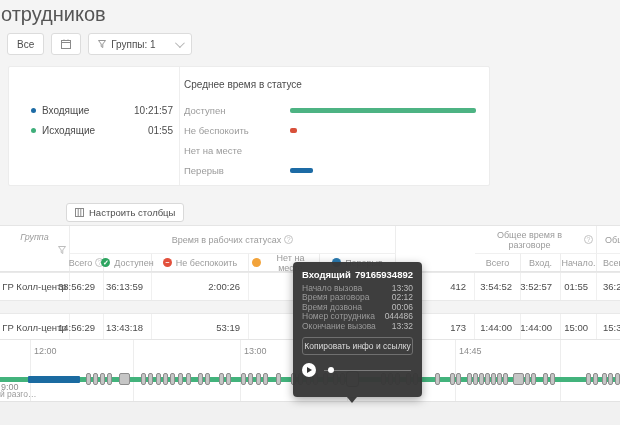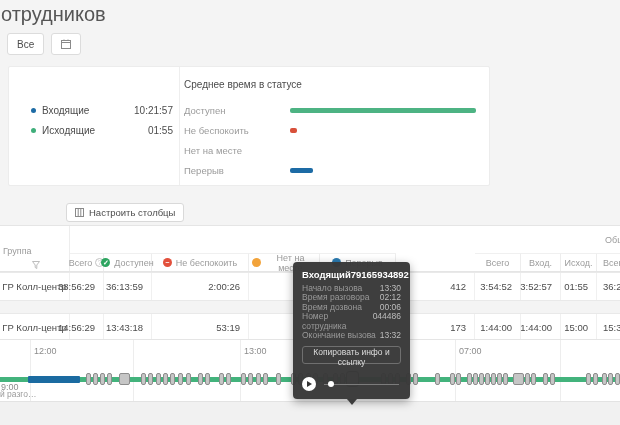--- a/index.html
+++ b/index.html
@@ -38,21 +38,21 @@
                 font-size:9.5px; color:#4c4c4c; cursor:pointer; }
   
   .stats-table { position:absolute; left:0; top:225px; width:660px; }
   .ghead, .grow { display:grid; grid-template-columns:70px 34px 48px 97px 71px 76px 79px 46px 40px 36px 63px; }
   .ghead { background:#fff; border-top:1px solid #e5e5e5; border-bottom:1px solid #e5e5e5; }
   .hcell { border-right:1px solid #ededed; color:#9b9b9b; font-size:9px;
            display:flex; align-items:center; justify-content:center; text-align:center; padding:2px 3px; }
   .hc-top { height:27px; }
   .hc-sub { height:18px; border-top:1px solid #f0f0f0; }
   .hc-span2 { grid-row:1 / 3; }
-  .group-hcell { flex-direction:row; justify-content:flex-start; padding-top:6px; }
+  .group-hcell { flex-direction:column; justify-content:flex-start; padding-top:6px;font-style:italic; }
   .group-hcell .funnel-wrap { align-self:flex-end; margin-top:4px; }
   .info-i { display:inline-block; width:9px; height:9px; border:1px solid #c3c3c3; border-radius:50%;
             color:#c3c3c3; font-size:7px; line-height:7px; text-align:center; margin-left:3px; flex:none; }
   .sicon { display:inline-block; width:9px; height:9px; border-radius:50%; margin-right:4px; flex:none;
            color:#fff; font-size:7px; line-height:9px; text-align:center; font-weight:bold; }
   .grow { background:#fff; border-top:1px solid #e9e9e9; border-bottom:1px solid #e9e9e9; height:29px; cursor:pointer; }
   .grow + .grow { margin-top:12px; }
   .gcell { border-right:1px solid #f0f0f0; font-size:9.5px; color:#4c4c4c;
            display:flex; align-items:center; justify-content:flex-end; padding:0 8px; }
   .gcell.cname { justify-content:center; padding:0 2px; }
@@ -64,22 +64,22 @@
   .tl-label { position:absolute; top:6px; font-size:9px; color:#8c8c8c; }
   .tl-track { position:absolute; left:0; right:0; top:37px; height:5px; }
   .tl-break { position:absolute; top:36px; height:7px; border-radius:1px; }
   .tl-marker { position:absolute; top:33px; height:12px; background:#c6c6c6; border:1px solid #8d8d8d;
                border-radius:2px; cursor:pointer; }
   .tl-marker.sel { top:31px; height:16px; background:#cfcfcf; border:1.5px solid #6f6f6f; border-radius:3px; }
   .tl-rowlabel { position:absolute; left:0; top:49px; font-size:8.5px; color:#9b9b9b; }
   .bottom-strip { position:absolute; left:0; top:401px; width:620px; height:24px;
                   background:#f1f1f1; border-top:1px solid #e3e3e3; }
   
-  .popup { position:absolute; left:293px; top:262px; width:117px; background:rgba(56,56,56,.97);
-           border-radius:4px; box-shadow:0 3px 10px rgba(0,0,0,.35); padding:7px 9px 8px; z-index:20; }
+  .popup { position:absolute; left:293px; top:262px; width:129px; background:rgba(56,56,56,.97);
+           border-radius:4px; box-shadow:0 3px 10px rgba(0,0,0,.35); padding:7px 9px 20px; z-index:20; }
   .popup-head { display:flex; justify-content:space-between; font-size:9.5px; font-weight:bold; color:#fff; margin-bottom:4px; }
   .popup-field { display:flex; justify-content:space-between; font-size:8.5px; line-height:9.4px; }
   .popup-field .fl { color:#9a9a9a; }
   .popup-field .fv { color:#bdbdbd; }
   .popup-btn { margin-top:6px; width:100%; height:18px; background:transparent; border:1px solid #6f6f6f;
                border-radius:3px; color:#ddd; font-size:8.5px; font-family:inherit; cursor:pointer; }
   .popup-player { display:flex; align-items:center; margin-top:8px; height:14px; }
   .play-btn { width:14px; height:14px; border-radius:50%; background:#fff; flex:none; cursor:pointer;
               display:flex; align-items:center; justify-content:center; }
   .play-tri { width:0; height:0; border-left:5px solid #333; border-top:3.5px solid transparent;
@@ -105,20 +105,29 @@
     <div class="chip">
       <span>
         <svg width="10" height="10" viewBox="0 0 10 10">
             <rect x="0.5" y="1.5" width="9" height="8" fill="none" stroke="#8a8a8a"></rect>
             <line x1="0.5" y1="3.5" x2="9.5" y2="3.5" stroke="#8a8a8a"></line>
             <line x1="3" y1="0.5" x2="3" y2="2" stroke="#8a8a8a"></line>
             <line x1="7" y1="0.5" x2="7" y2="2" stroke="#8a8a8a"></line>
           </svg>
       </span>
     </div>
+    <div class="chip">
+      <span>
+        <svg width="8" height="8" viewBox="0 0 8 8">
+            <path d="M0.5 0.5 H7.5 L4.8 4 V7.5 L3.2 6.5 V4 Z" fill="none" stroke="#8a8a8a" stroke-width="0.9"></path>
+          </svg>
+      </span>
+      <span>Группы: 1</span>
+      <span class="chev"></span>
+    </div>
   </div>
 
   <div class="summary-card">
     <div class="legend">
       <div class="legend-item" style="top:38px">
         <span class="dot" style="background: rgb(29, 107, 165);"></span>
         <span>Входящие</span>
         <span class="lv">10:21:57</span>
       </div>
       <div class="legend-item" style="top:58px">
@@ -163,20 +172,28 @@
   <div class="stats-table">
     <div class="ghead">
       <div class="hcell hc-span2 group-hcell" style="grid-column:1">
         <span>Группа</span>
         <span class="funnel-wrap">
           <svg width="8" height="8" viewBox="0 0 8 8">
               <path d="M0.5 0.5 H7.5 L4.8 4 V7.5 L3.2 6.5 V4 Z" fill="none" stroke="#b5b5b5" stroke-width="0.9"></path>
             </svg>
         </span>
       </div>
+      <div class="hcell hc-top" style="grid-column:2/7">
+        <span>Время в рабочих статусах</span>
+          <span class="info-i">?</span>
+      </div>
+      <div class="hcell hc-top" style="grid-column:8/11">
+        <span>Общее время в разговоре</span>
+          <span class="info-i">?</span>
+      </div>
       <div class="hcell hc-top" style="grid-column:11; justify-content:flex-start; padding-left:8px">
         <span>Общее</span>
       </div>
       <div class="hcell hc-sub" style="grid-column:2">
         <span>Всего</span>
           <span class="info-i">?</span>
       </div>
       <div class="hcell hc-sub" style="grid-column:3">
         <span class="sicon" style="background: rgb(46, 165, 97);">✓</span>
         <span>Доступен</span>
@@ -193,21 +210,21 @@
         <span class="sicon" style="background: rgb(42, 122, 176);"></span>
         <span>Перерыв</span>
       </div>
       <div class="hcell hc-sub" style="grid-column:8">
         <span>Всего</span>
       </div>
       <div class="hcell hc-sub" style="grid-column:9">
         <span>Вход.</span>
       </div>
       <div class="hcell hc-sub" style="grid-column:10">
-        <span>Исход.</span>
+        <span>Начало.</span>
       </div>
       <div class="hcell hc-sub" style="grid-column:11; justify-content:flex-start; padding-left:6px">
         <span>Всего</span>
       </div>
     </div>
 
     <div class="grow">
       <div class="gcell cname">ГР Колл-центр</div>
       <div class="gcell">38:56:29</div>
       <div class="gcell">36:13:59</div>
@@ -242,21 +259,21 @@
         <div class="tl-grid" style="left: 133px;"></div>
         <div class="tl-grid" style="left: 240px;"></div>
         <div class="tl-grid" style="left: 347px;"></div>
         <div class="tl-grid" style="left: 455px;"></div>
         <div class="tl-grid" style="left: 560px;"></div>
       </div>
     <div id="tl-labels">
         <div class="tl-label" style="left: 1px; margin-top: 36px;">9:00</div>
         <div class="tl-label" style="left: 34px;">12:00</div>
         <div class="tl-label" style="left: 244px;">13:00</div>
-        <div class="tl-label" style="left: 459px;">07:00</div>
+        <div class="tl-label" style="left: 459px;">14:45</div>
       </div>
     <div class="tl-track" id="tl-track" style="background: rgb(67, 179, 124);"></div>
     <div class="tl-break" id="tl-break" style="left: 28px; width: 52px; background: rgb(27, 107, 161);"></div>
     <div id="tl-markers">
         <div class="tl-marker" style="left: 86px; width: 5px;"></div>
         <div class="tl-marker" style="left: 93px; width: 5px;"></div>
         <div class="tl-marker" style="left: 100px; width: 5px;"></div>
         <div class="tl-marker" style="left: 107px; width: 5px;"></div>
         <div class="tl-marker" style="left: 119px; width: 11px;"></div>
         <div class="tl-marker" style="left: 141px; width: 5px;"></div>

